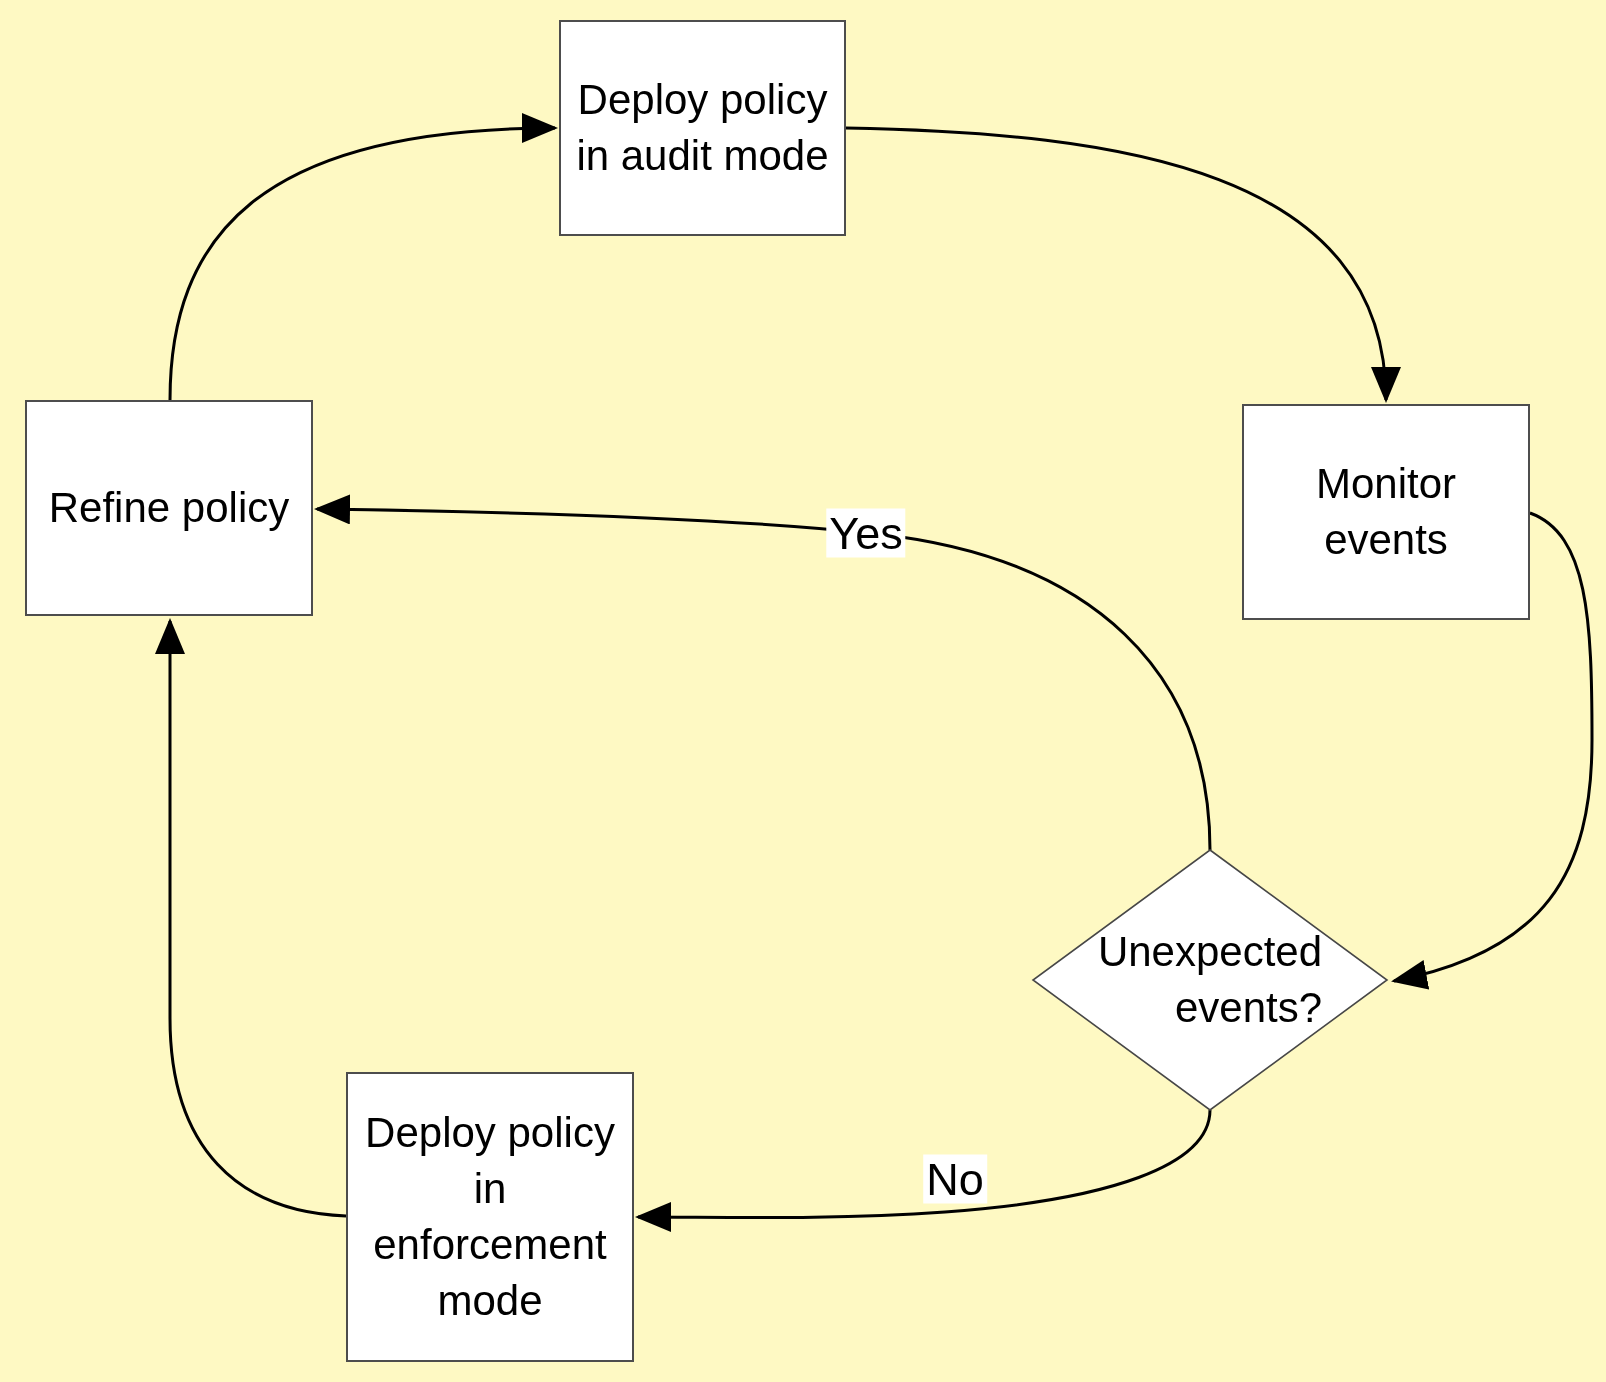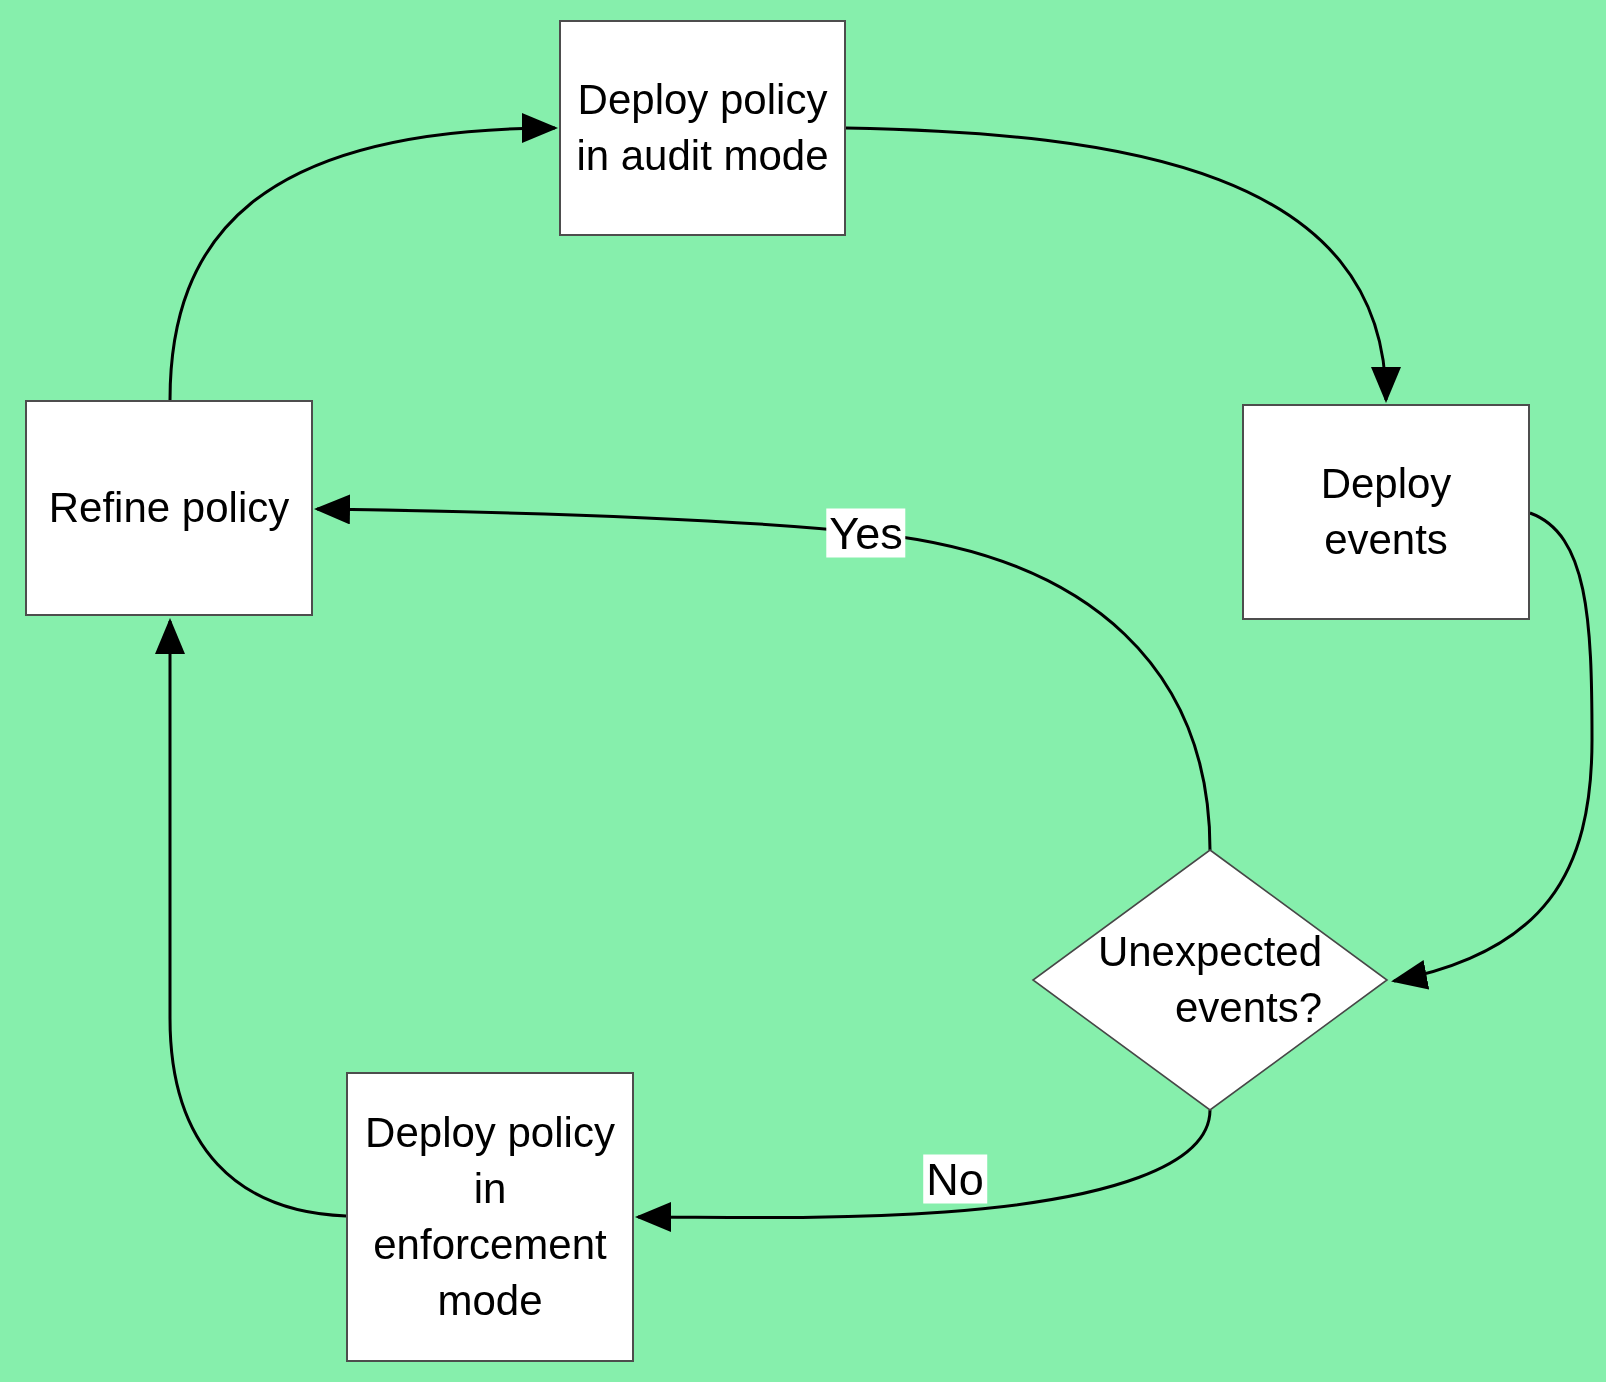--- a/index.html
+++ b/index.html
@@ -4,21 +4,21 @@
 <style>
   html, body {
     margin: 0;
     padding: 0;
     background: #ffffff;
   }
   .canvas {
     position: relative;
     width: 1606px;
     height: 1382px;
-    background: #86efac;
+    background: #fef9c3;
     font-family: "Liberation Sans", sans-serif;
     color: #000000;
     overflow: hidden;
   }
   .edges-svg {
     position: absolute;
     left: 0;
     top: 0;
     width: 1606px;
     height: 1382px;
@@ -99,21 +99,21 @@
 
     <polygon class="decision-shape" points="1210,850 1387,980 1210,1110 1033,980"></polygon>
   </svg>
 
   <div class="node" style="left:559px; top:20px; width:287px; height:216px;">
     <div class="node-label">Deploy policy
 in audit mode</div>
   </div>
 
   <div class="node" style="left:1242px; top:404px; width:288px; height:216px;">
-    <div class="node-label">Deploy
+    <div class="node-label">Monitor
 events</div>
   </div>
 
   <div class="node" style="left:25px; top:400px; width:288px; height:216px;">
     <div class="node-label">Refine policy</div>
   </div>
 
   <div class="node" style="left:346px; top:1072px; width:288px; height:290px;">
     <div class="node-label">Deploy policy
 in

